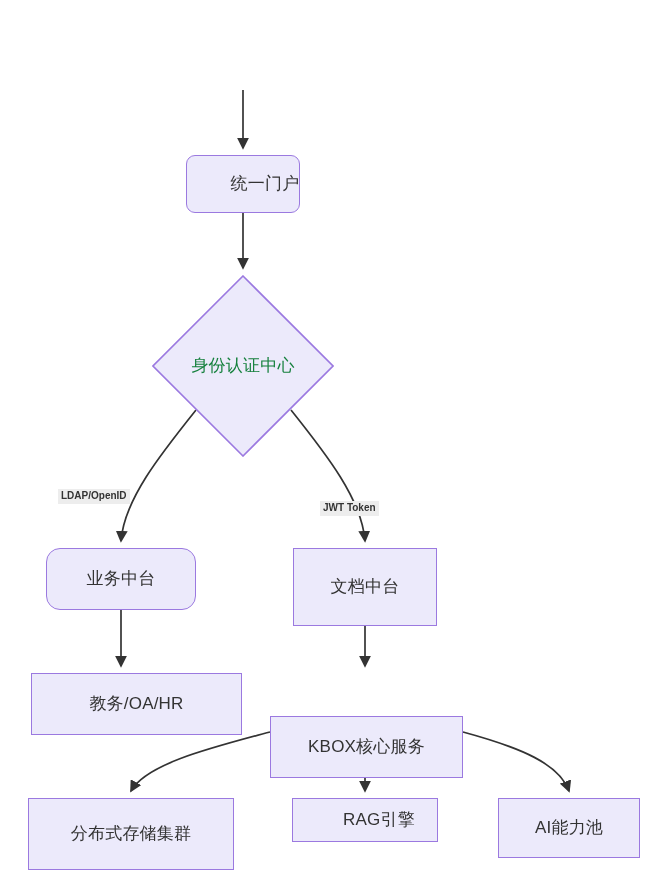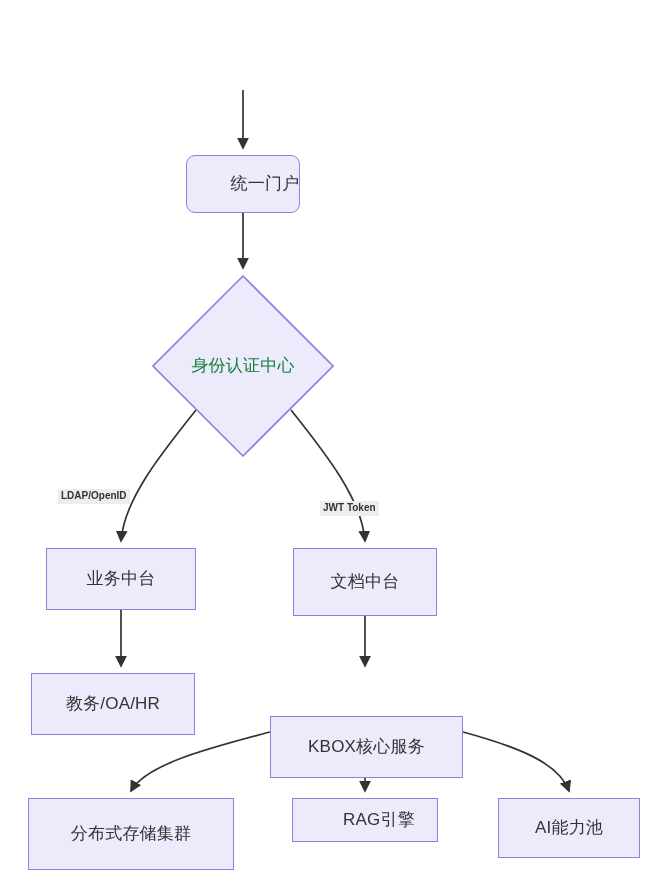--- a/index.html
+++ b/index.html
@@ -107,29 +107,29 @@
     <span>统一门户</span>
   </div>
 
   <div class="node diamond" style="left:152px; top:275px; width:182px; height:182px;">
     <svg class="diamond-shape" viewBox="0 0 182 182" xmlns="http://www.w3.org/2000/svg" preserveAspectRatio="none">
       <polygon points="91,1 181,91 91,181 1,91" fill="#ECEAFB" stroke="#9B79E0" stroke-width="1.6"></polygon>
     </svg>
     <span class="diamond-label">身份认证中心</span>
   </div>
 
-  <div class="node" style="left:46px; top:548px; width:150px; height:62px;">
+  <div class="node" style="left:46px; top:548px; width:150px; height:62px;border-radius:14px;">
     <span>业务中台</span>
   </div>
 
-  <div class="node" style="left:293px; top:548px; width:144px; height:68px;">
+  <div class="node" style="left:293px; top:548px; width:144px; height:78px;">
     <span>文档中台</span>
   </div>
 
-  <div class="node" style="left:31px; top:673px; width:164px; height:62px;">
+  <div class="node" style="left:31px; top:673px; width:211px; height:62px;">
     <span>教务/OA/HR</span>
   </div>
 
   <div class="node" style="left:270px; top:673px; width:193px; height:62px;margin-top:43px;">
     <span>KBOX核心服务</span>
   </div>
 
   <div class="node" style="left:28px; top:798px; width:206px; height:72px;">
     <span>分布式存储集群</span>
   </div>

